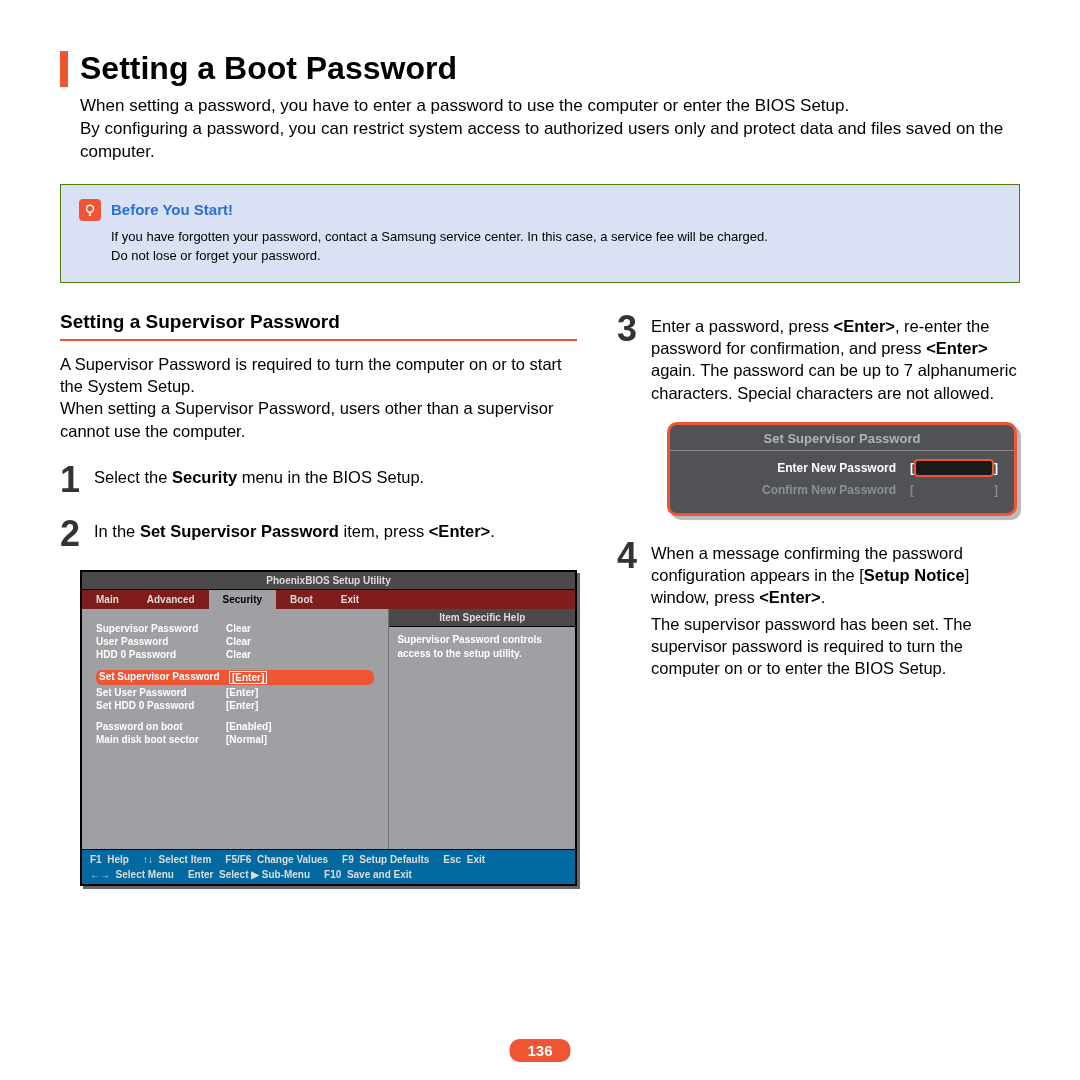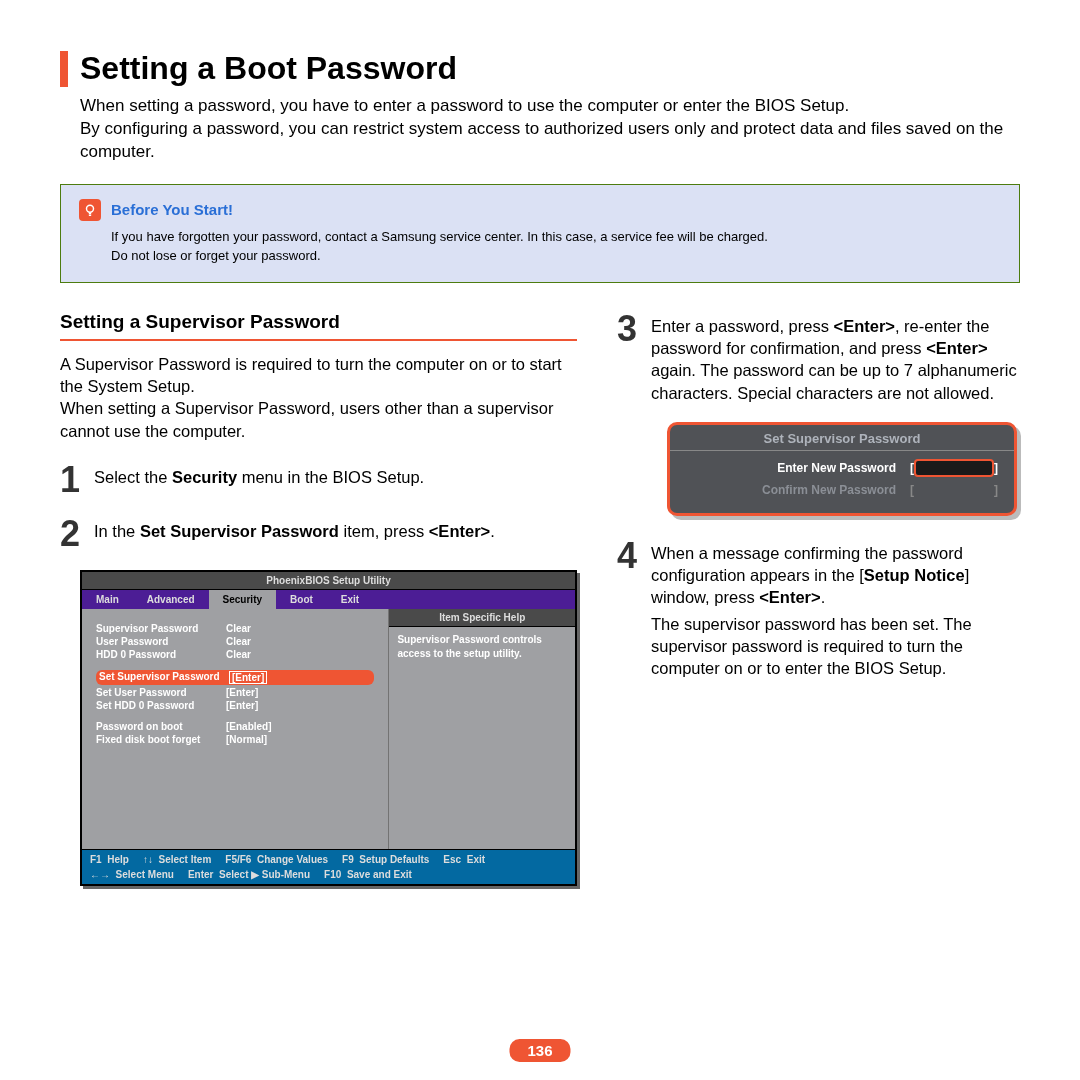--- a/index.html
+++ b/index.html
@@ -17,21 +17,21 @@
   .columns { display: flex; gap: 40px; }
   .col { flex: 1; }
   h2 { font-size: 19px; font-weight: bold; margin-bottom: 6px; }
   .h2-underline { height: 2px; background: #ef5533; width: 100%; margin-bottom: 12px; }
   .para { font-size: 16.5px; line-height: 1.35; margin-bottom: 20px; }
   .step { display: flex; gap: 10px; margin-bottom: 18px; }
   .step-num { font-size: 36px; font-weight: bold; color: #333; line-height: 1; min-width: 24px; }
   .step-text { font-size: 16.5px; line-height: 1.35; padding-top: 4px; }
   .bios-wrap { border: 2px solid #000; background: #9fa0a3; width: 497px; margin-left: 20px; margin-top: 4px; box-shadow: 3px 3px 0 #666; font-family: "Arial Black", Arial, sans-serif; font-size: 10px; color: #fff; }
   .bios-title { text-align: center; color: #ddd; padding: 3px 0; font-size: 10px; background: #4a4a4a; border-bottom:1px solid #000; font-weight:bold; }
-  .bios-tabs { display: flex; background: #4c1d95; }
+  .bios-tabs { display: flex; background: #7f1d1d; }
   .bios-tab { padding: 4px 14px; color: #ddd; font-weight:bold; }
   .bios-tab.active { background: #9fa0a3; color: #000; }
   .bios-body { display: flex; height: 240px; }
   .bios-left { flex: 1.5; padding: 14px 14px; color: #fff; }
   .bios-right { flex: 1; border-left: 1px solid #737373; padding: 0; }
   .bios-right-title { background: #4a4a4a; text-align: center; padding: 3px 0; border-bottom:1px solid #000; font-weight:bold; color:#ddd;}
   .bios-right-body { padding: 6px 8px; color: #fff; font-weight:bold; line-height:1.4; }
   .bios-row { display: flex; margin-bottom: 2px; font-weight:bold; }
   .bios-label { width: 130px; }
   .bios-val { }
@@ -140,21 +140,21 @@
                 <div class="bios-val">[Enter]</div>
               </div>
             </div>
           <div style="height:8px"></div>
           <div id="bios-rows3">
               <div class="bios-row">
                 <div class="bios-label">Password on boot</div>
                 <div class="bios-val">[Enabled]</div>
               </div>
               <div class="bios-row">
-                <div class="bios-label">Fixed disk boot forget</div>
+                <div class="bios-label">Main disk boot sector</div>
                 <div class="bios-val">[Normal]</div>
               </div>
             </div>
         </div>
         <div class="bios-right">
           <div class="bios-right-title">Item Specific Help</div>
           <div class="bios-right-body">Supervisor Password controls access to the setup utility.</div>
         </div>
       </div>
       <div class="bios-footer">

